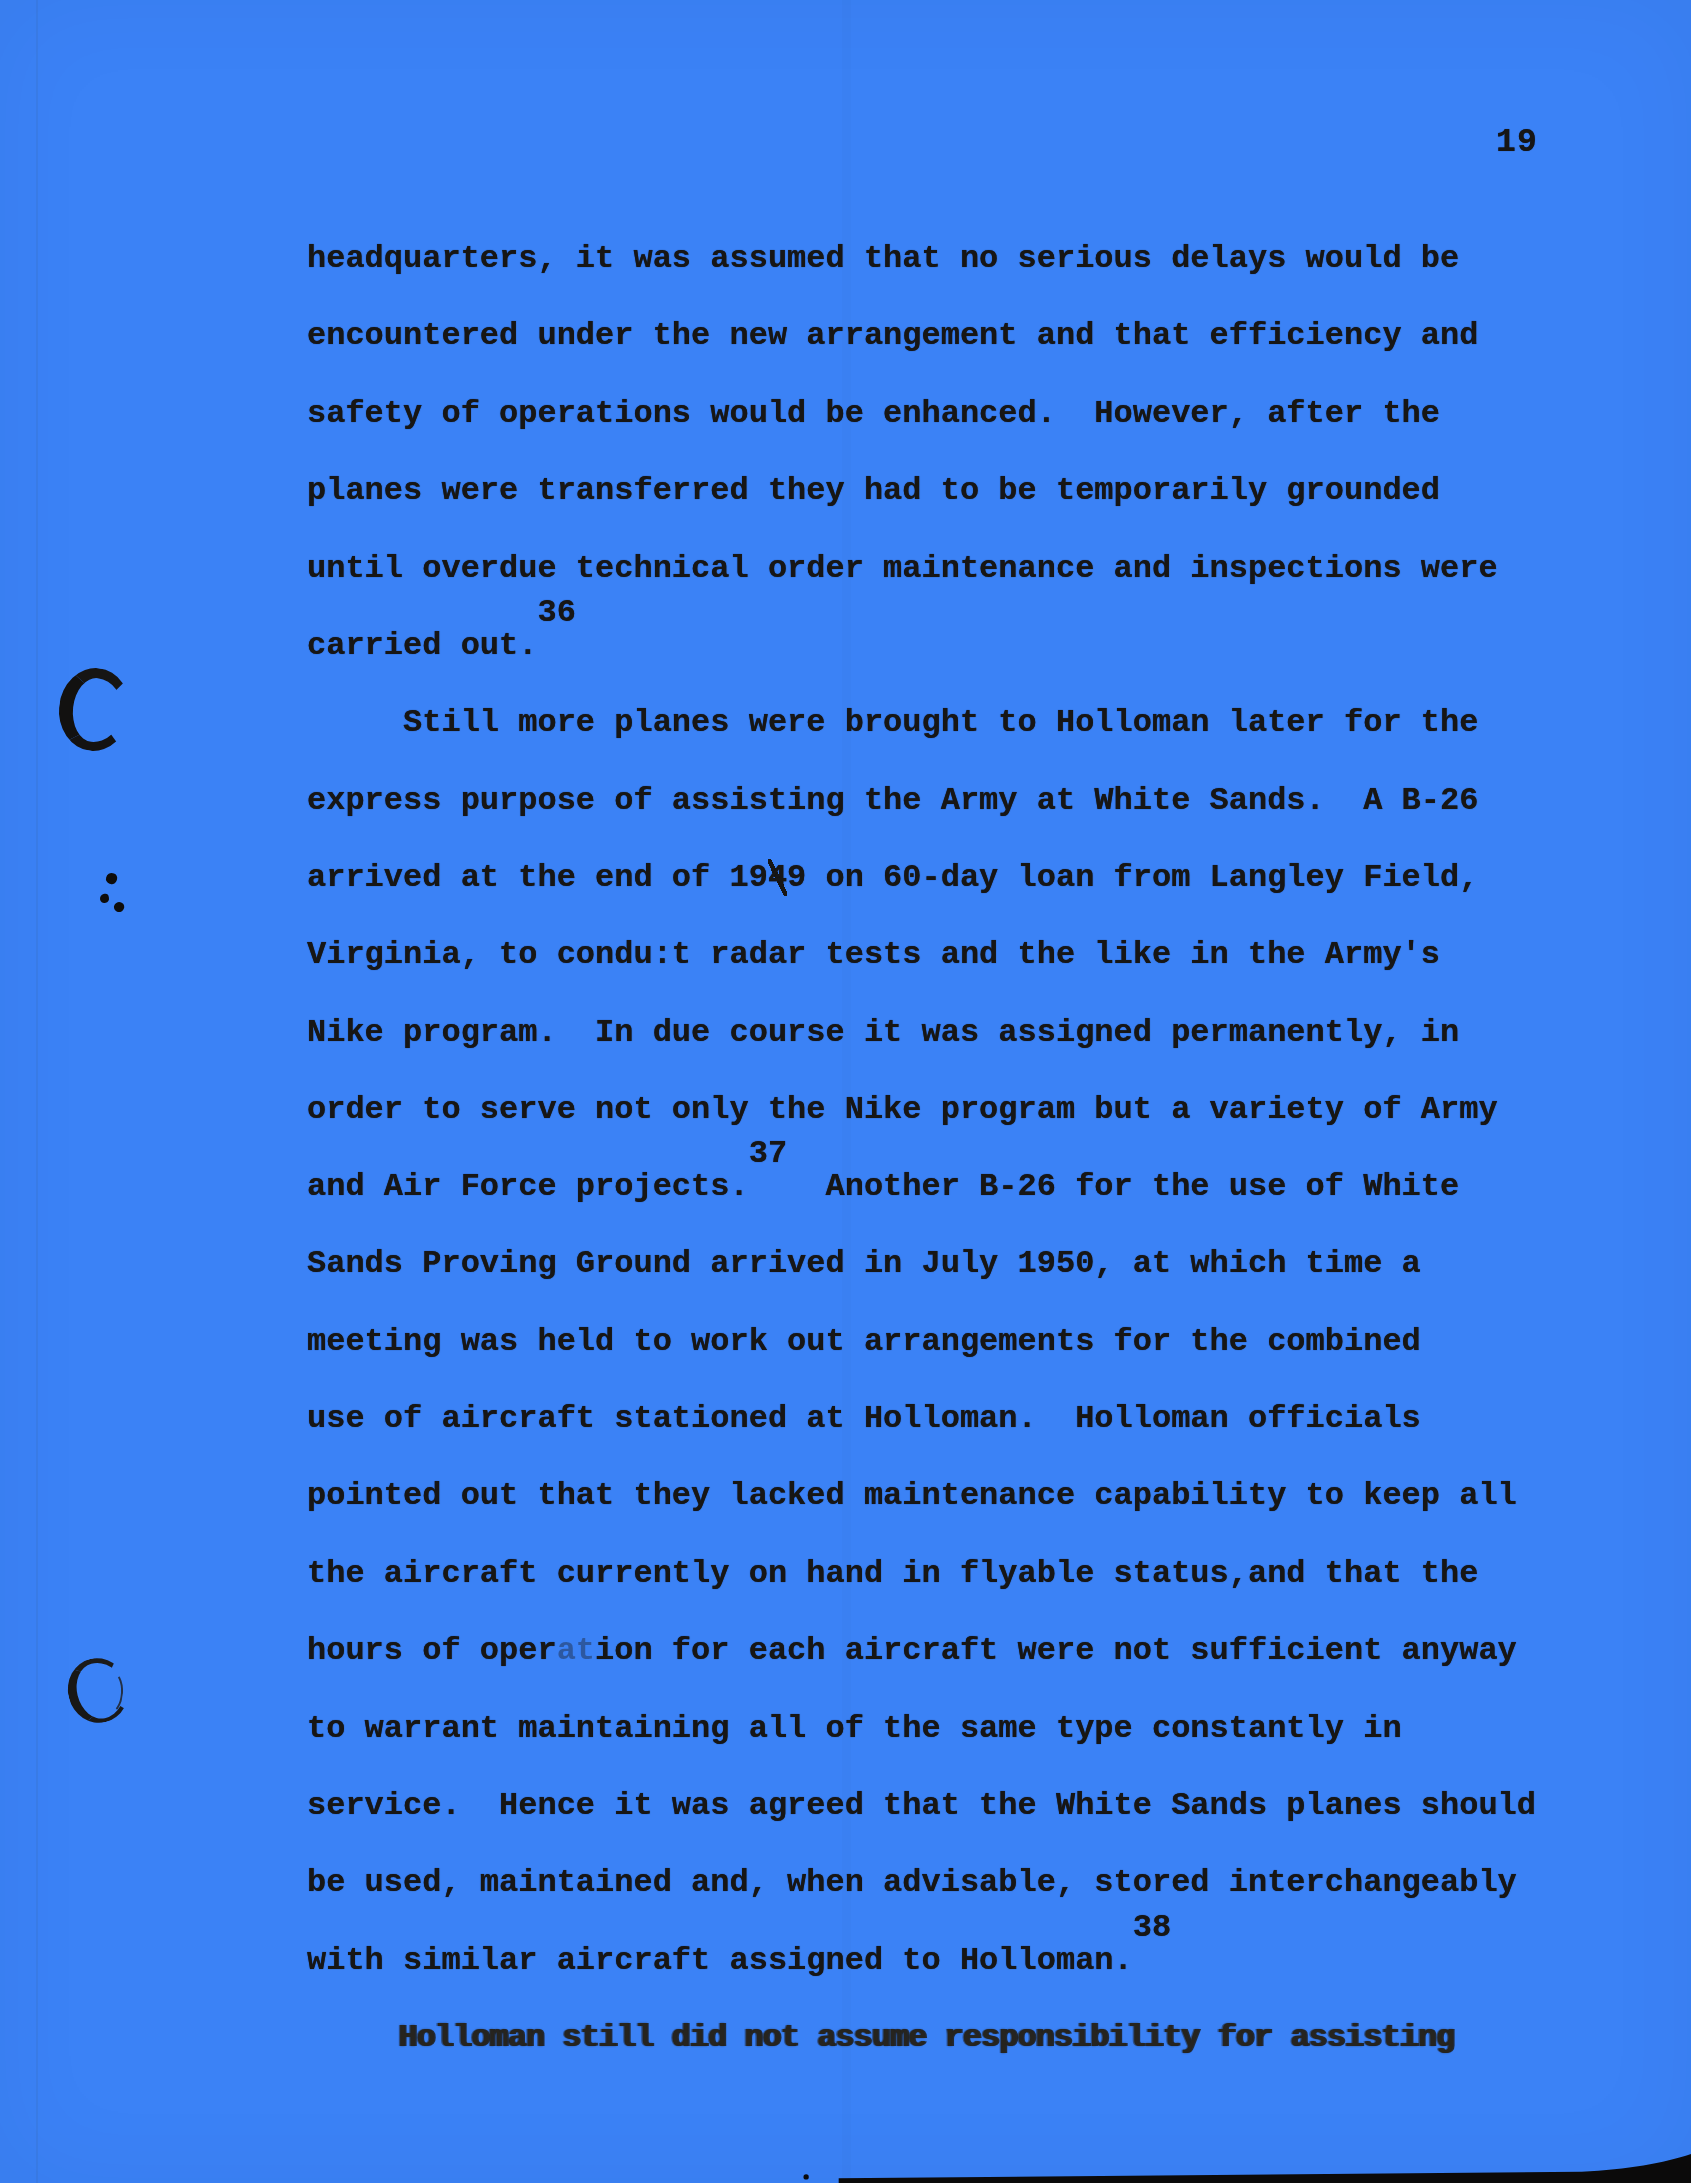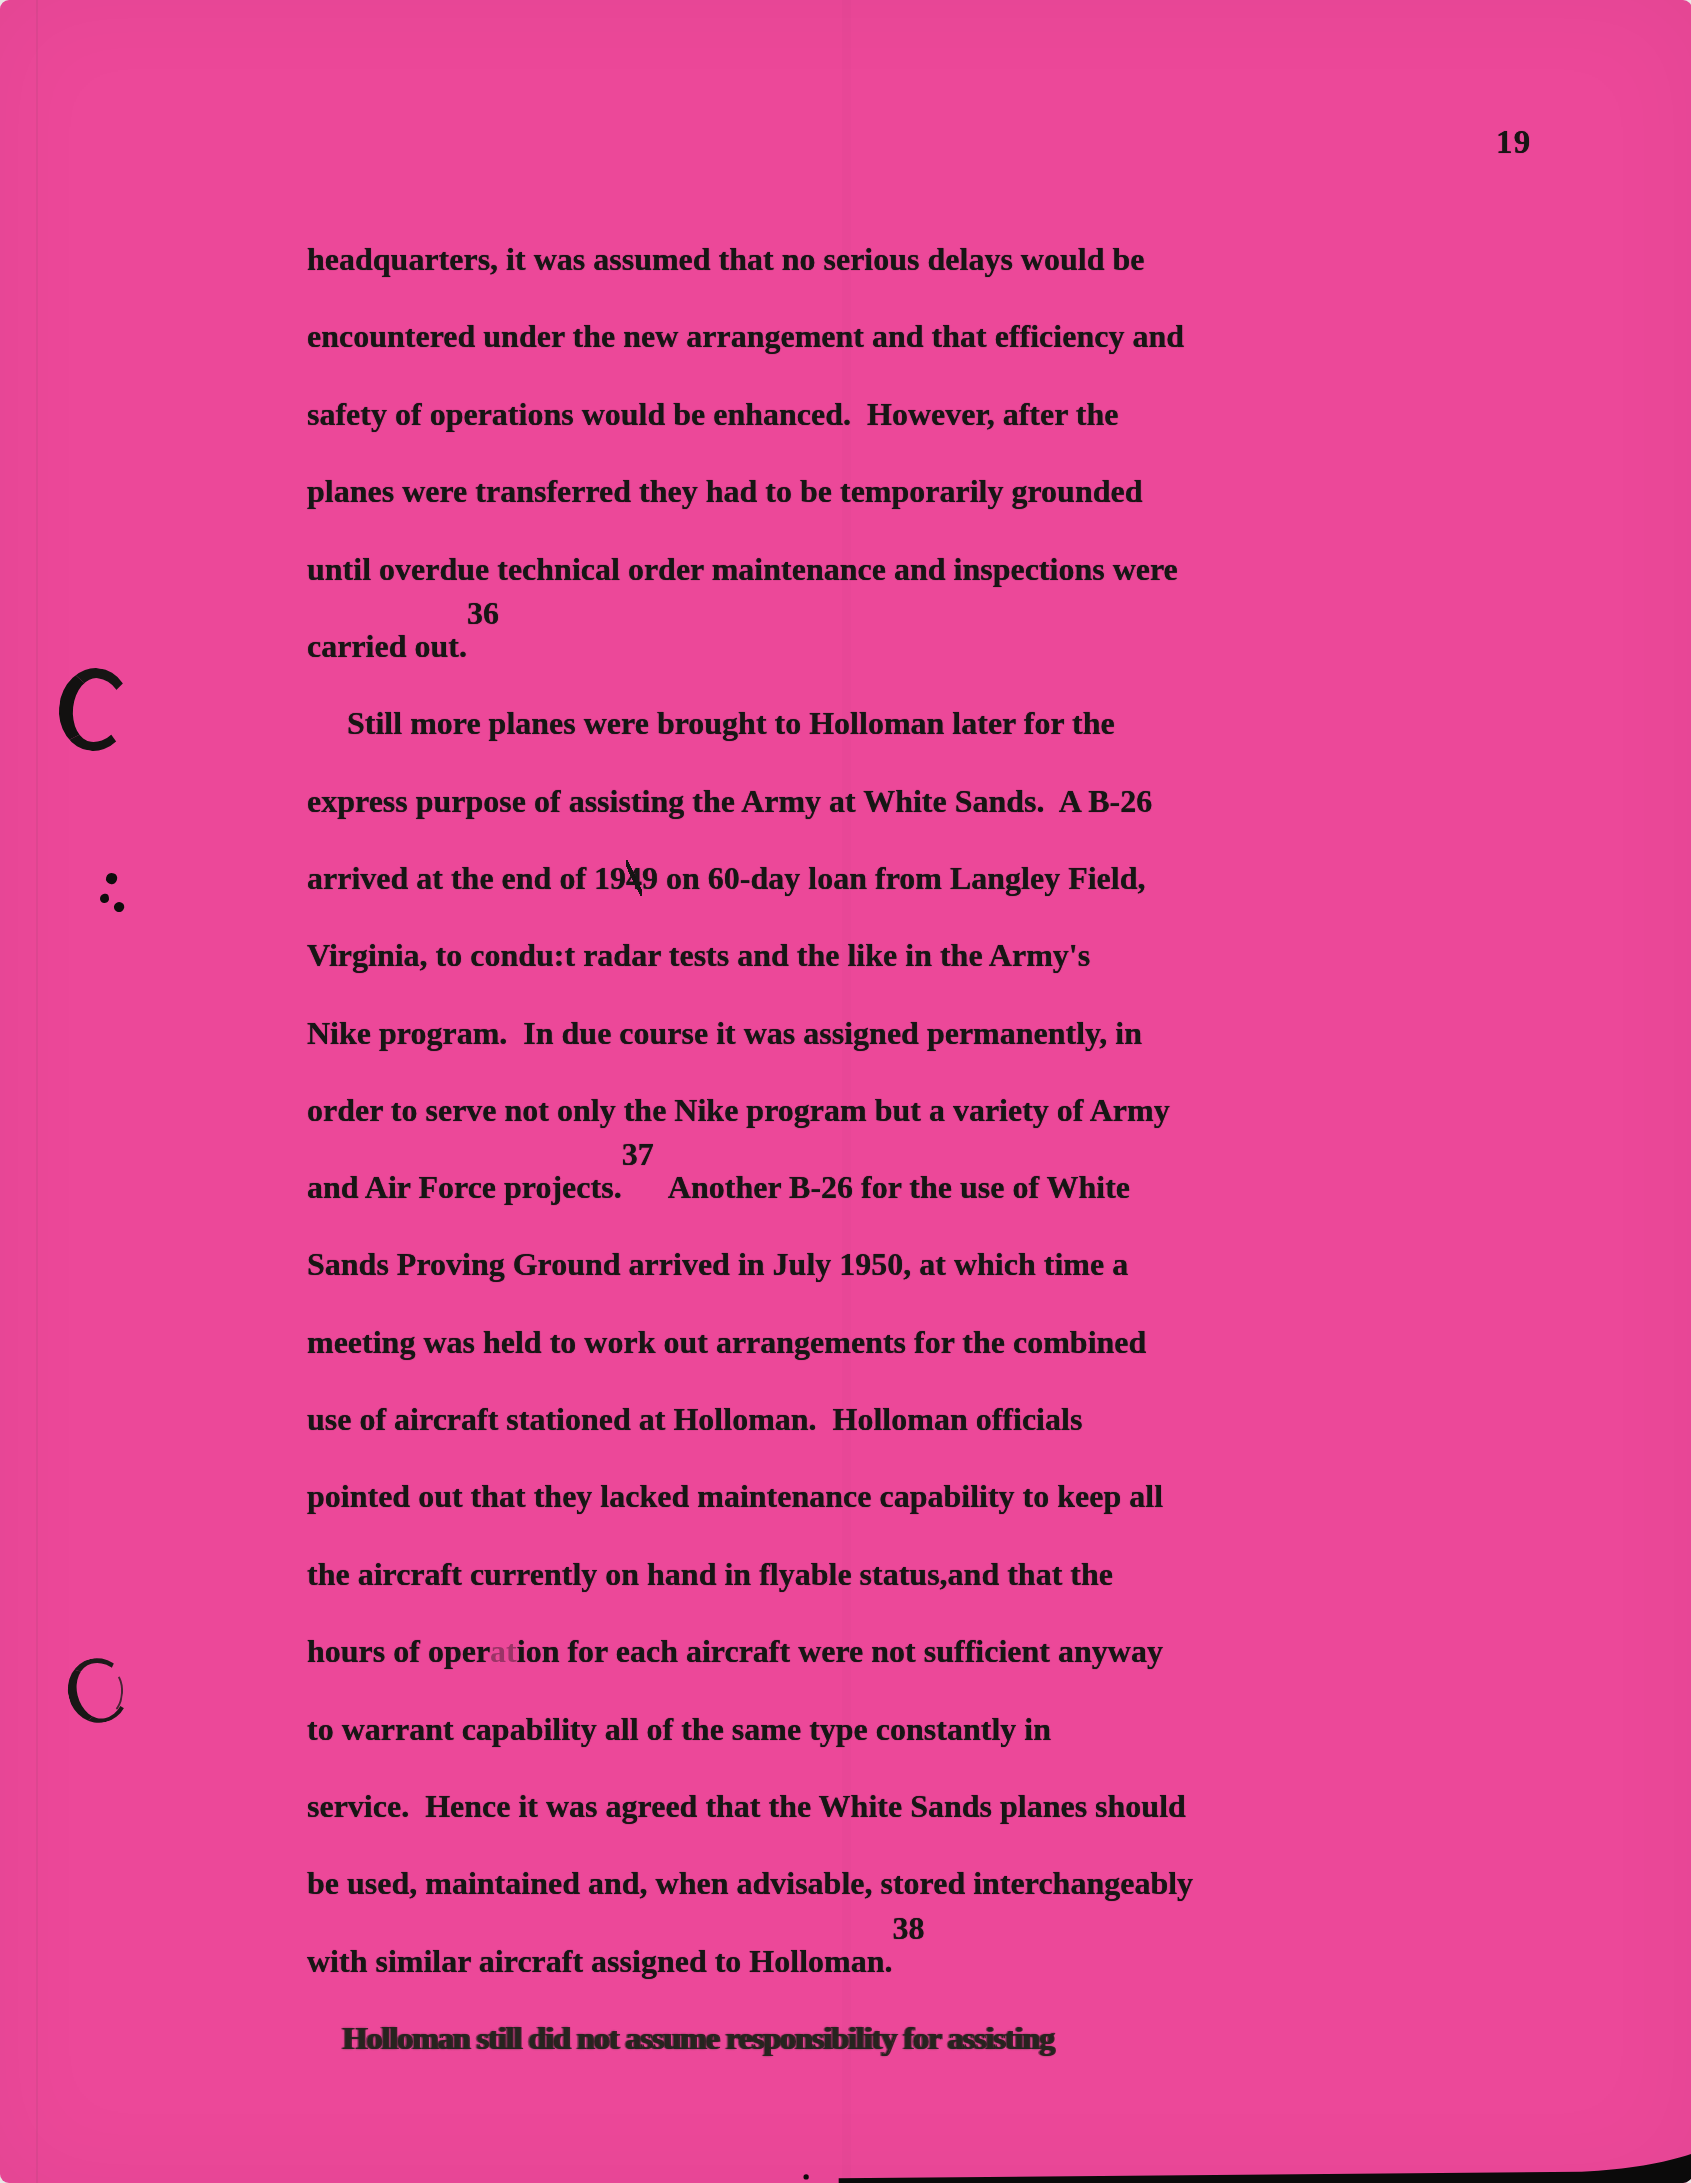--- a/index.html
+++ b/index.html
@@ -1,25 +1,24 @@
 <!DOCTYPE html>
 <html style="font-size:10.6px"><head>
 <meta charset="utf-8">
 <style>
   html, body { margin: 0; padding: 0; background: #e9e8e6; }
   .page {
     position: relative;
     width: 1692px;
     height: 2183px;
-    background: #ec4899;
+    background: #3b82f6;
     overflow: hidden;
     box-shadow: inset 0 0 106px rgba(0,0,0,0.045);
-    font-family: Liberation Serif, serif;
+    font-family: Liberation Mono, monospace;
     color: #171615;
-    border-radius: 9px;
   }
   
   .scan-streak {
     position: absolute; top: 0; bottom: 0;
     width: 2px; background: rgba(60,60,58,0.07);
   }
   .scan-streak.s2 { width: 9.3px; background: rgba(60,60,58,0.018); }
   .page-number {
     position: absolute;
     left: 1496px; top: 124px;
@@ -114,21 +113,21 @@
       <div class="line" style="top: 939px;"><span>Virginia, to condu:t radar tests and the like in the Army's</span></div>
       <div class="line" style="top: 1017px;"><span>Nike program.  In due course it was assigned permanently, in</span></div>
       <div class="line" style="top: 1094px;"><span>order to serve not only the Nike program but a variety of Army</span></div>
       <div class="line" style="top: 1171px;"><span>and Air Force projects.</span><span class="sup">37</span><span>  Another B-26 for the use of White</span></div>
       <div class="line" style="top: 1248px;"><span>Sands Proving Ground arrived in July 1950, at which time a</span></div>
       <div class="line" style="top: 1326px;"><span>meeting was held to work out arrangements for the combined</span></div>
       <div class="line" style="top: 1403px;"><span>use of aircraft stationed at Holloman.  Holloman officials</span></div>
       <div class="line" style="top: 1480px;"><span>pointed out that they lacked maintenance capability to keep all</span></div>
       <div class="line" style="top: 1558px;"><span>the aircraft currently on hand in flyable status,and that the</span></div>
       <div class="line" style="top: 1635px;"><span>hours of oper</span><span class="faint">at</span><span>ion for each aircraft were not sufficient anyway</span></div>
-      <div class="line" style="top: 1713px;"><span>to warrant capability all of the same type constantly in</span></div>
+      <div class="line" style="top: 1713px;"><span>to warrant maintaining all of the same type constantly in</span></div>
       <div class="line" style="top: 1790px;"><span>service.  Hence it was agreed that the White Sands planes should</span></div>
       <div class="line" style="top: 1867px;"><span>be used, maintained and, when advisable, stored interchangeably</span></div>
       <div class="line" style="top: 1945px;"><span>with similar aircraft assigned to Holloman.</span><span class="sup">38</span></div>
       <div class="line smudged" style="top: 2022px;"><span>     Holloman still did not assume responsibility for assisting</span></div>
     </div>
 
   <div class="mark-crescent"></div>
 
   <div class="mark-dots">
     <i></i>

